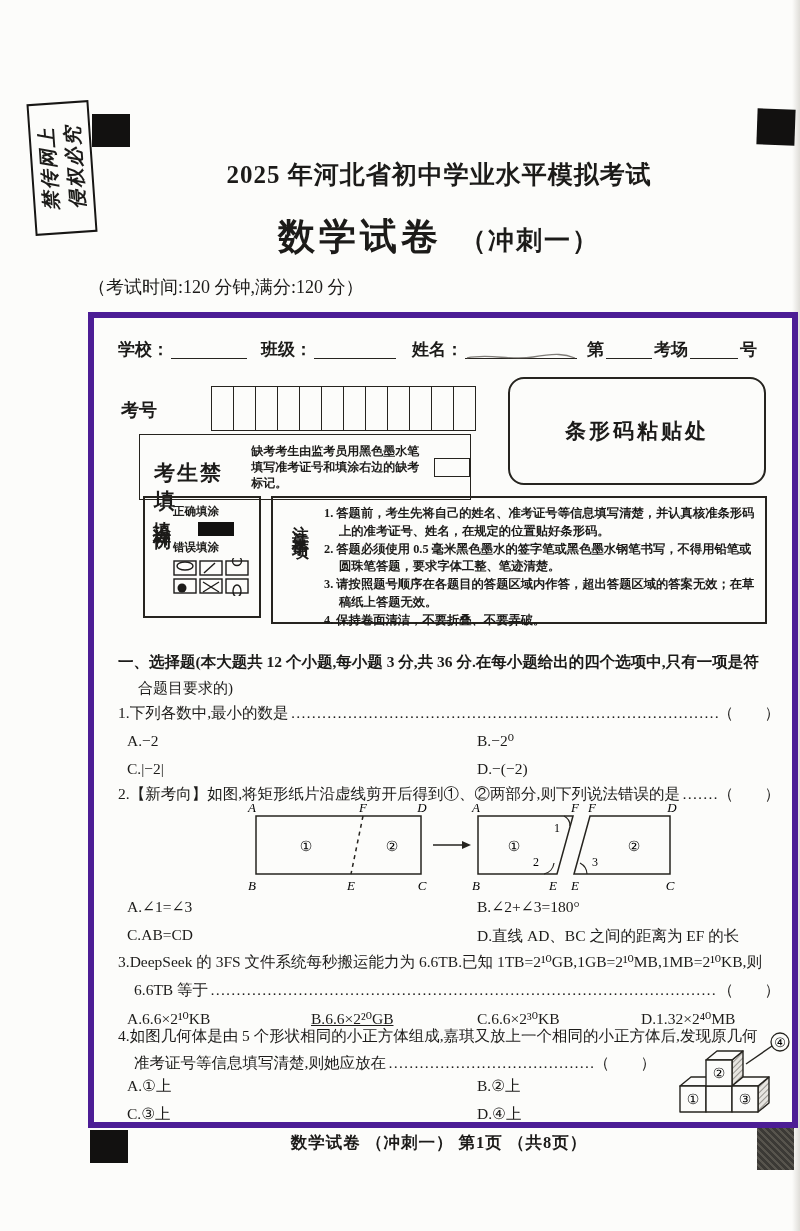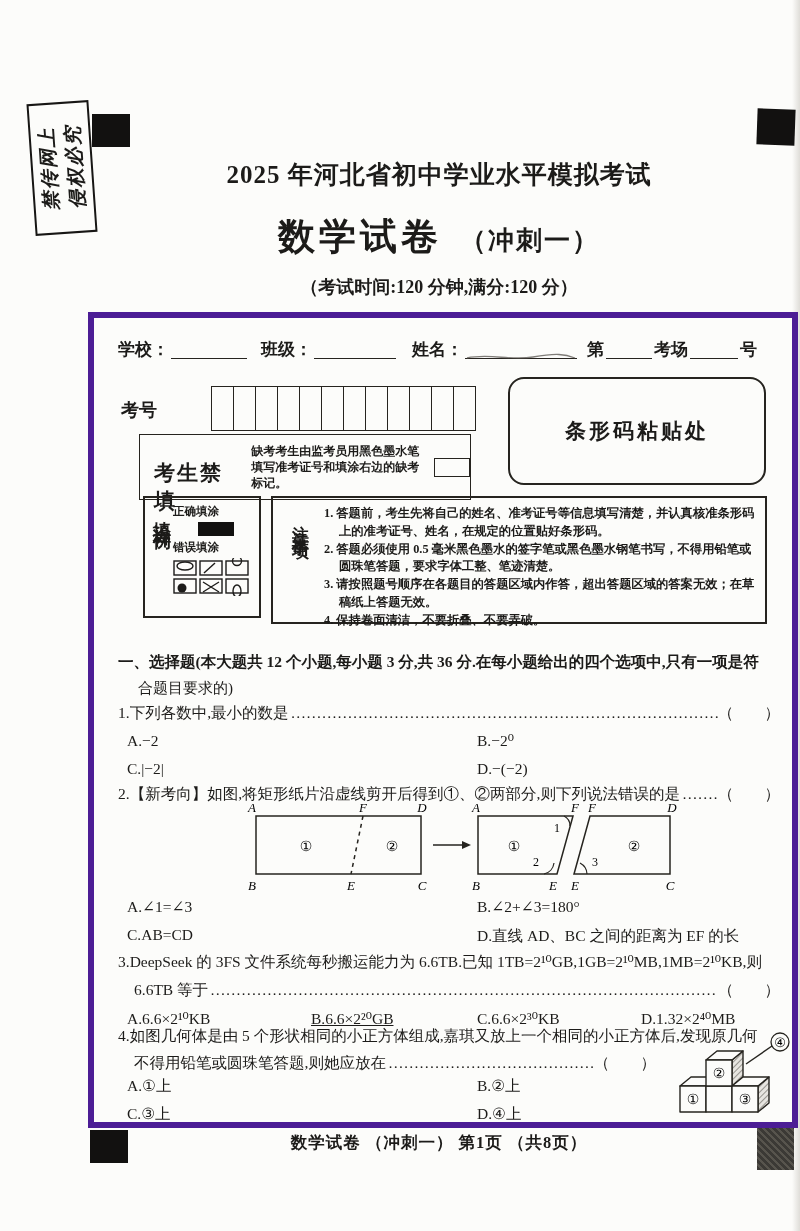--- a/index.html
+++ b/index.html
@@ -23,22 +23,22 @@
     display:flex;align-items:center;justify-content:center;}
   .stamp-inner{transform:rotate(-90deg);white-space:nowrap;
     font-style:italic;font-weight:bold;font-size:19px;line-height:1.35;
     letter-spacing:2px;text-align:center;}
   
   .title1{position:absolute;left:88px;top:158px;width:702px;text-align:center;
     font-size:25px;font-weight:bold;letter-spacing:1px;}
   .title2{position:absolute;left:88px;top:212px;width:702px;text-align:center;font-weight:bold;}
   .title2 .big{font-size:37px;letter-spacing:4px;margin-top:13px;}
   .title2 .sub{font-size:26px;margin-left:18px;letter-spacing:2px;}
-  .subtitle{position:absolute;left:88px;top:275px;width:702px;text-align:center;
-    font-size:18px;font-weight:bold;}
+  .subtitle{position:absolute;left:88px;top:275px;width:702px;
+    font-size:18px;font-weight:normal;}
   
   .mainbox{position:absolute;left:88px;top:312px;width:698px;height:804px;
     border:6px solid #4c1d95;}
   
   .info-row{position:absolute;left:24px;top:20px;right:12px;font-size:17px;
     font-weight:600;display:flex;align-items:flex-end;white-space:nowrap;}
   .blank{display:inline-block;border-bottom:1.6px solid #26241f;height:18px;position:relative;}
   .b-school{width:76px;margin:0 14px 2px 2px;}
   .b-class{width:82px;margin:0 16px 2px 2px;}
   .b-name{width:112px;margin:0 10px 2px 2px;}
@@ -283,21 +283,21 @@
     </div>
     <div class="optrow q3opts">
       <span class="o1">A.6.6×2¹⁰KB</span>
       <span class="o3">B.6.6×2²⁰GB</span>
       <span class="o2">C.6.6×2³⁰KB</span>
       <span class="o4">D.1.32×2⁴⁰MB</span>
     </div>
 
     <div class="qsingle q4l1">4.如图几何体是由 5 个形状相同的小正方体组成,嘉琪又放上一个相同的小正方体后,发现原几何</div>
     <div class="qline q4line">
-      <span class="stem">不得用铅笔或圆珠笔答题,则她应放在</span>
+      <span class="stem">准考证号等信息填写清楚,则她应放在</span>
       <span class="leader">……………………………………………</span>
       <span class="bracket">（　　）</span>
     </div>
     <div class="optrow q4a">
       <span class="o1">A.①上</span>
       <span class="o2">B.②上</span>
     </div>
     <div class="optrow q4c">
       <span class="o1">C.③上</span>
       <span class="o2">D.④上</span>

